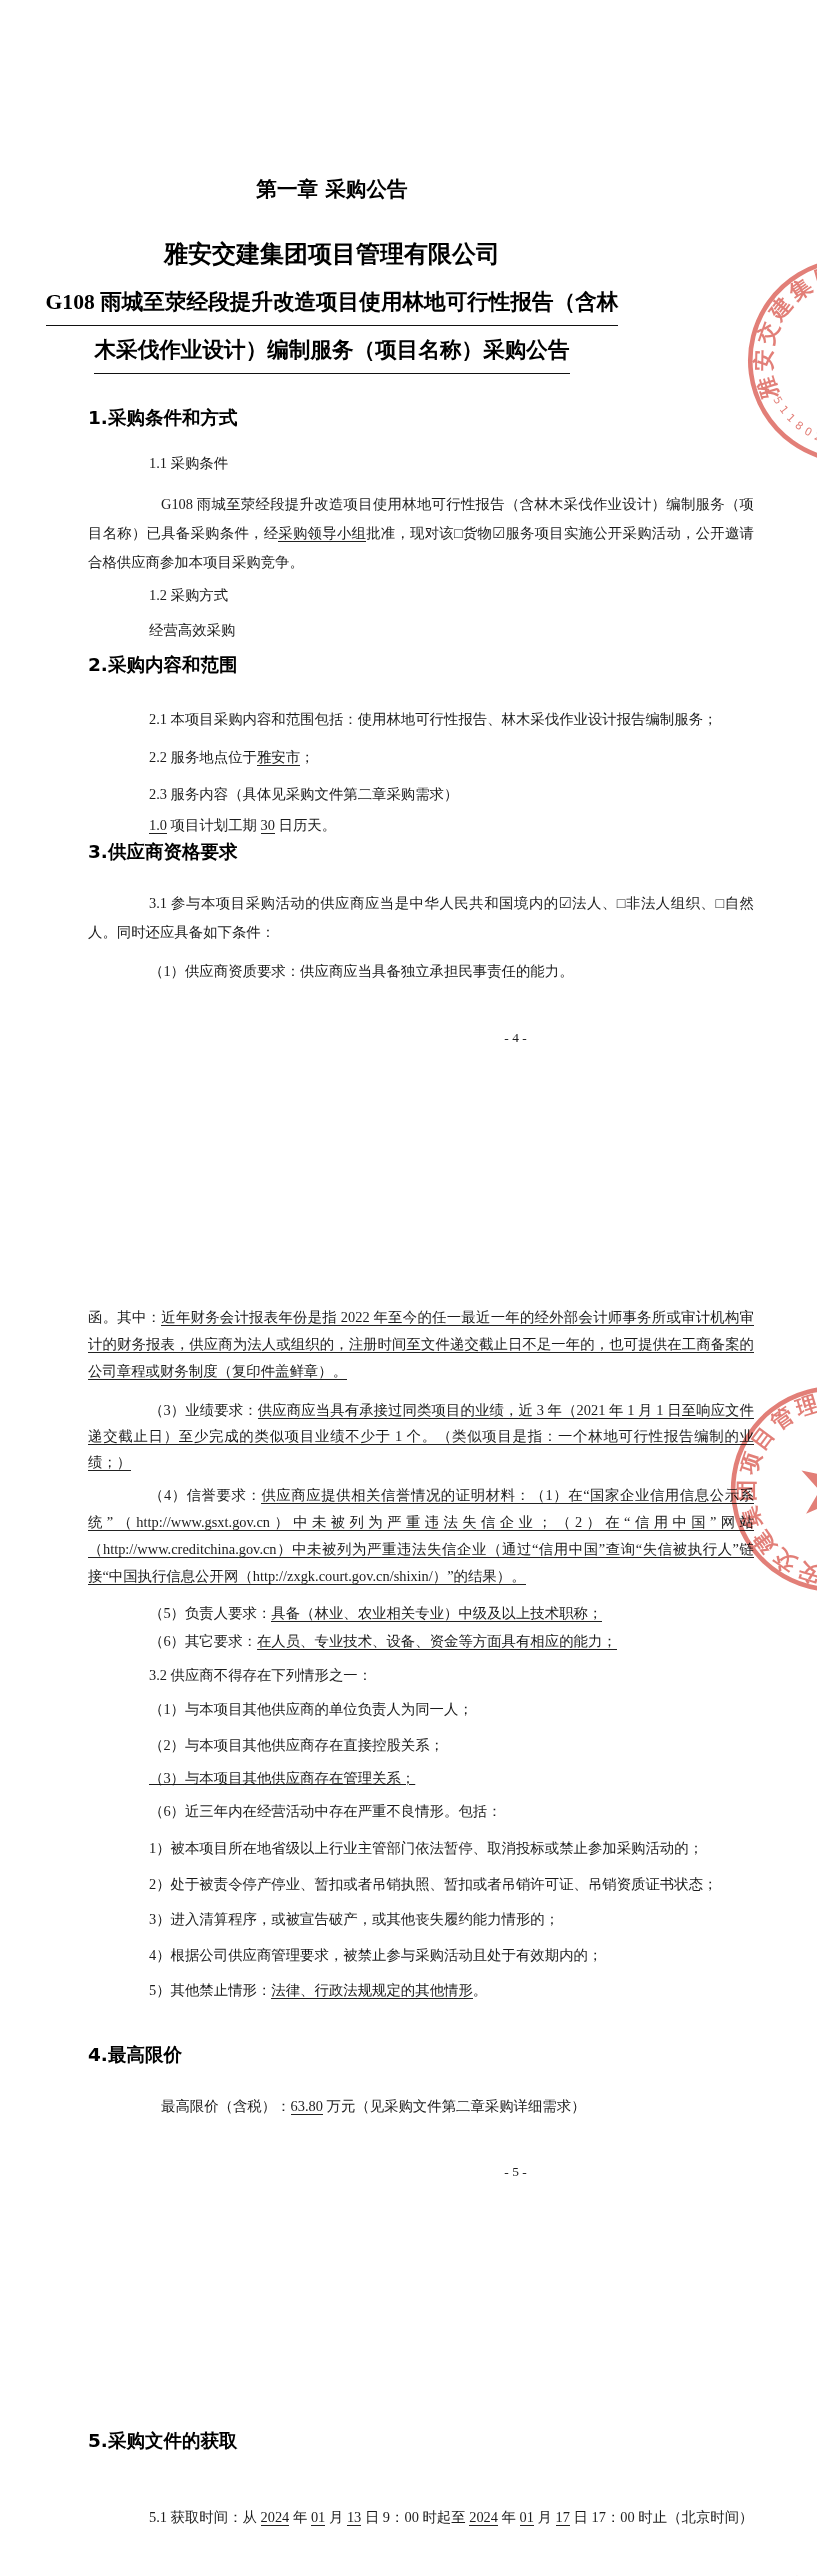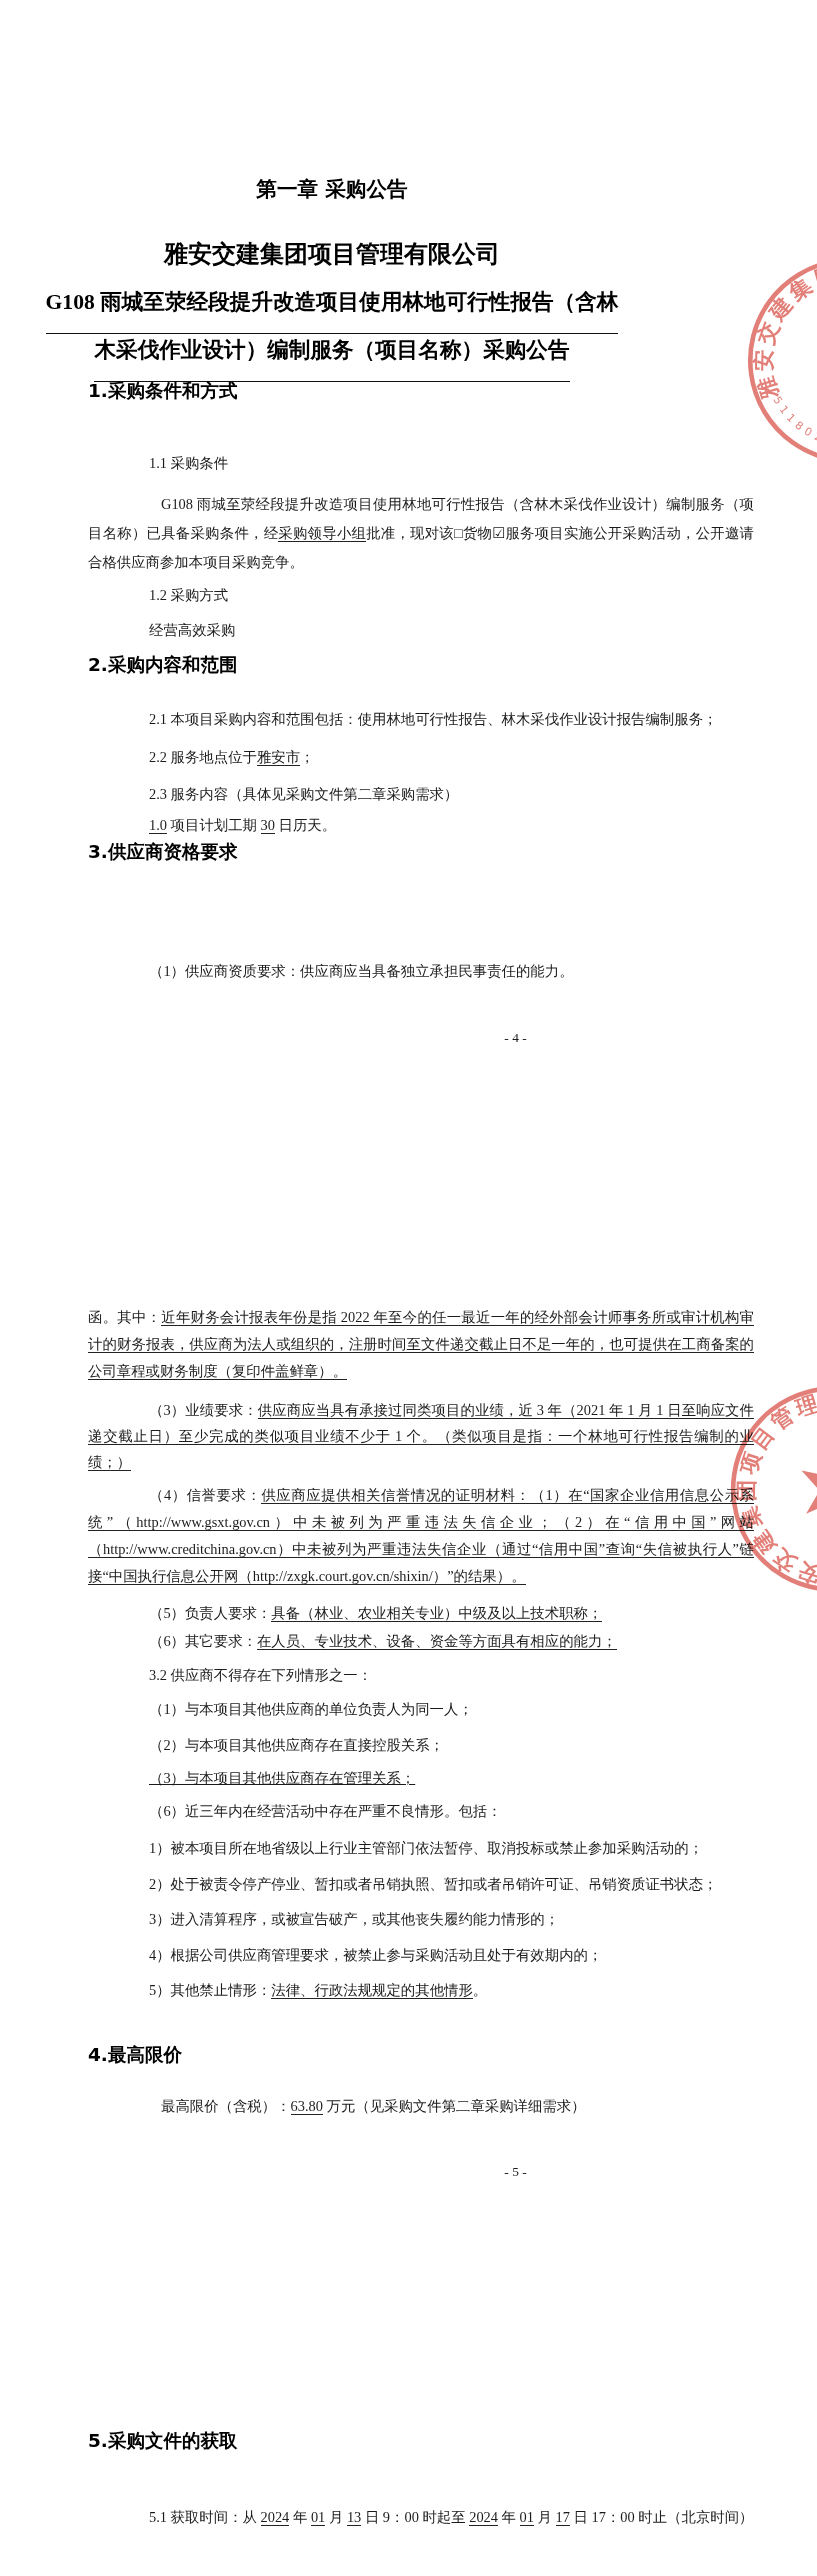--- a/index.html
+++ b/index.html
@@ -8,49 +8,50 @@
   .abs{position:absolute;}
   .center{left:0;width:664px;text-align:center;}
   .para{left:88px;width:666px;font-size:14.4px;line-height:29px;text-align:justify;}
   .ind{text-indent:61px;}
   .big-ind{text-indent:73px;}
   .h{left:88px;font-family:"DejaVu Sans","Liberation Sans",sans-serif;
      font-weight:bold;font-size:18.5px;color:#000;}
   .chapter{font-family:"DejaVu Sans","Liberation Sans",sans-serif;font-weight:bold;font-size:20.6px;color:#000;}
   .orgname{font-weight:bold;font-size:24px;color:#000;}
   .bigtitle{font-weight:bold;font-size:21.6px;color:#000;}
-  .bigtitle .u{border-bottom:1.5px solid #111;padding-bottom:19px;}
+  .bigtitle .u{border-bottom:1.5px solid #111;padding-bottom:11px;}
   .u{border-bottom:1px solid #222;}
   .footer{font-size:13.4px;left:464px;width:103px;text-align:center;}
   .stamp{opacity:.82;mix-blend-mode:multiply;pointer-events:none;}
   svg text{font-family:"DejaVu Sans","Liberation Sans",sans-serif;}
 </style>
 </head>
 <body>
 
 <div id="doc">
 
   <div class="abs center chapter" style="top:175px;">第一章 采购公告</div>
   <div class="abs center orgname" style="top:238px;">雅安交建集团项目管理有限公司</div>
   <div class="abs center bigtitle" style="top:287px;"><span class="u">G108 雨城至荥经段提升改造项目使用林地可行性报告（含林</span></div>
   <div class="abs center bigtitle" style="top:335px;"><span class="u">木采伐作业设计）编制服务（项目名称）采购公告</span></div>
 
-  <div class="abs h" style="top:378px;">1.采购条件和方式</div>
+  <div class="abs h" style="top:405px;">1.采购条件和方式</div>
   <div class="abs para ind" style="top:449px;">1.1 采购条件</div>
   <div class="abs para big-ind" style="top:490px;"><span>G108 雨城至荥经段提升改造项目使用林地可行性报告（含林木采伐作业设计）编制服务（项目名称）已具备采购条件，经</span><span class="u">采购领导小组</span><span>批准，现对该□货物☑服务项目实施公开采购活动，公开邀请合格供应商参加本项目采购竞争。</span></div>
   <div class="abs para ind" style="top:581px;">1.2 采购方式</div>
   <div class="abs para ind" style="top:616px;">经营高效采购</div>
 
   <div class="abs h" style="top:652px;">2.采购内容和范围</div>
   <div class="abs para ind" style="top:705px;">2.1 本项目采购内容和范围包括：使用林地可行性报告、林木采伐作业设计报告编制服务；</div>
   <div class="abs para ind" style="top:743px;"><span>2.2 服务地点位于</span><span class="u">雅安市</span><span>；</span></div>
   <div class="abs para ind" style="top:780px;">2.3 服务内容（具体见采购文件第二章采购需求）</div>
   <div class="abs para ind" style="top:811px;"><span class="u">1.0</span><span> 项目计划工期 </span><span class="u">30</span><span> 日历天。</span></div>
 
   <div class="abs h" style="top:839px;">3.供应商资格要求</div>
+  <div class="abs para ind" style="top:889px;">3.1 参与本项目采购活动的供应商应当是中华人民共和国境内的☑法人、□非法人组织、□自然人。同时还应具备如下条件：</div>
   <div class="abs para ind" style="top:957px;">（1）供应商资质要求：供应商应当具备独立承担民事责任的能力。</div>
   <div class="abs footer" style="top:1030px;">- 4 -</div>
 
   <div class="abs para" style="top:1304px;line-height:27px;"><span>函。其中：</span><span class="u">近年财务会计报表年份是指 2022 年至今的任一最近一年的经外部会计师事务所或审计机构审计的财务报表，供应商为法人或组织的，注册时间至文件递交截止日不足一年的，也可提供在工商备案的公司章程或财务制度（复印件盖鲜章）。</span></div>
   <div class="abs para ind" style="top:1397px;line-height:26px;"><span>（3）业绩要求：</span><span class="u">供应商应当具有承接过同类项目的业绩，近 3 年（2021 年 1 月 1 日至响应文件递交截止日）至少完成的类似项目业绩不少于 1 个。（类似项目是指：一个林地可行性报告编制的业绩；）</span></div>
   <div class="abs para ind" style="top:1482px;line-height:27px;"><span>（4）信誉要求：</span><span class="u">供应商应提供相关信誉情况的证明材料：（1）在“国家企业信用信息公示系统”（http://www.gsxt.gov.cn）中未被列为严重违法失信企业；（2）在“信用中国”网站（http://www.creditchina.gov.cn）中未被列为严重违法失信企业（通过“信用中国”查询“失信被执行人”链接“中国执行信息公开网（http://zxgk.court.gov.cn/shixin/）”的结果）。</span></div>
   <div class="abs para ind" style="top:1599px;"><span>（5）负责人要求：</span><span class="u">具备（林业、农业相关专业）中级及以上技术职称；</span></div>
   <div class="abs para ind" style="top:1627px;"><span>（6）其它要求：</span><span class="u">在人员、专业技术、设备、资金等方面具有相应的能力；</span></div>
   <div class="abs para ind" style="top:1661px;">3.2 供应商不得存在下列情形之一：</div>
   <div class="abs para ind" style="top:1695px;">（1）与本项目其他供应商的单位负责人为同一人；</div>

